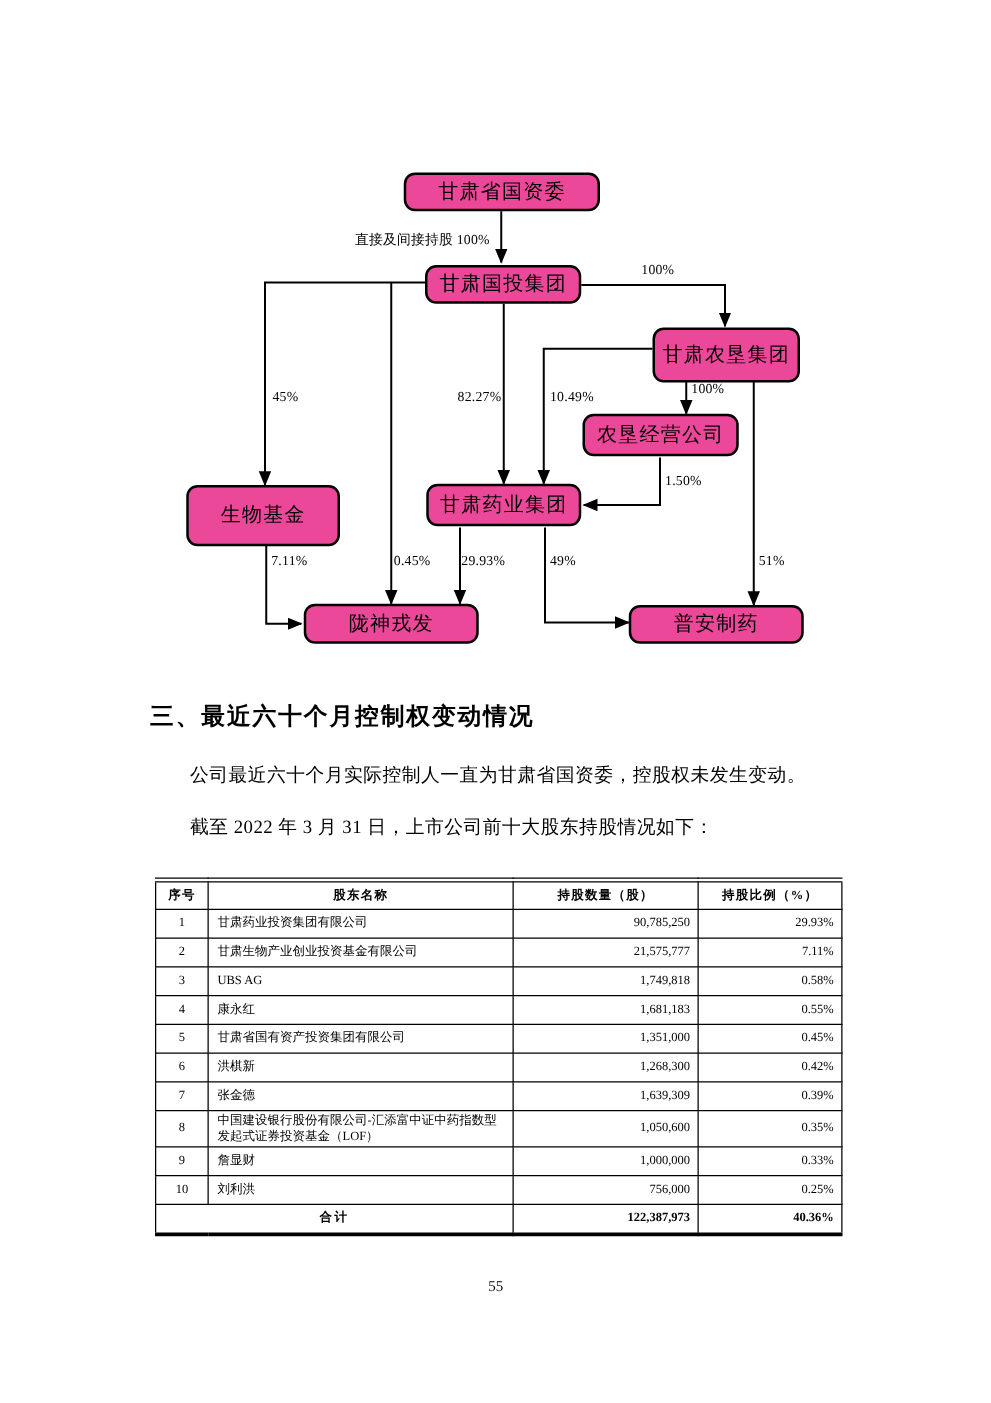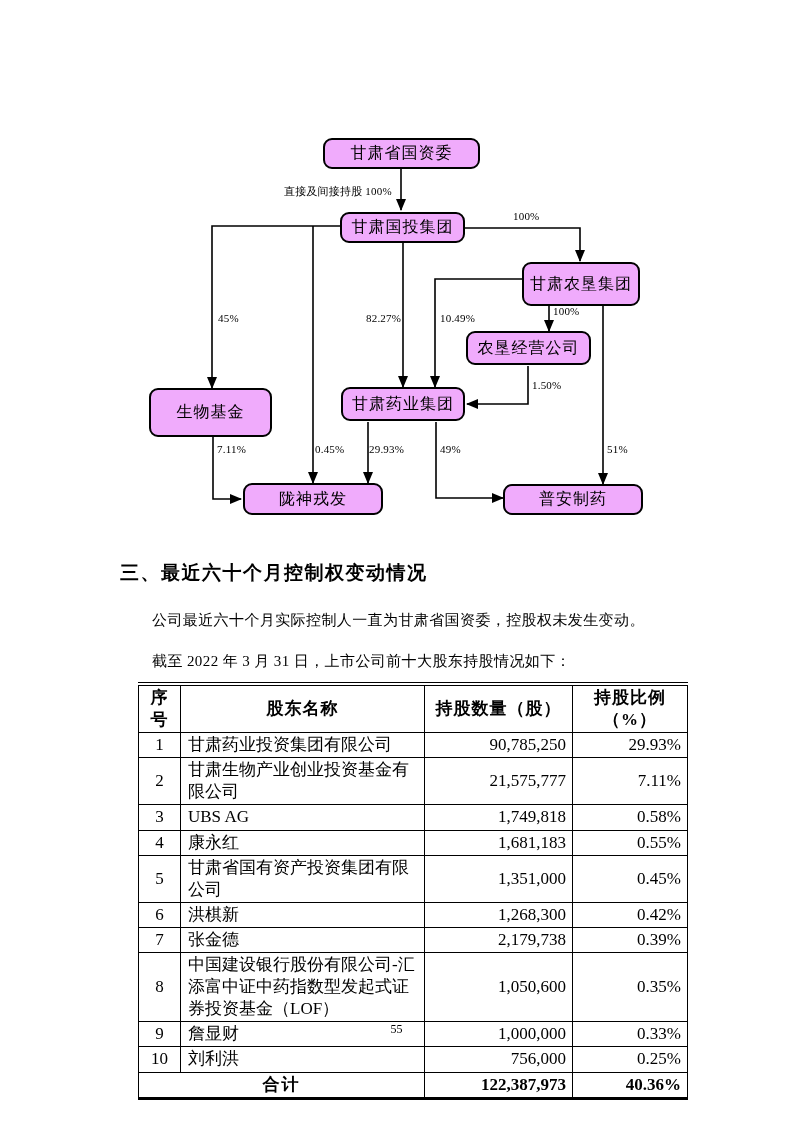--- a/index.html
+++ b/index.html
@@ -15,21 +15,21 @@
   }
 
   
   .diagram { position:absolute; left:0; top:0; width:793px; height:560px; }
   .edges { position:absolute; left:0; top:0; }
   .edge { stroke:#000; stroke-width:1.6; fill:none; }
   .node {
     position:absolute;
     border:2px solid #000;
     border-radius:9px;
-    background:#f0abfc;
+    background:#ec4899;
     display:flex; align-items:center; justify-content:center;
     font-size:16px; letter-spacing:1px; white-space:nowrap;
   }
   .edge-label {
     position:absolute; font-size:11px; white-space:nowrap; letter-spacing:0.2px;
   }
 
   
   .heading {
     position:absolute; left:120px; top:560px; margin:0;
@@ -37,26 +37,25 @@
     font-size:19px; font-weight:bold; letter-spacing:1.5px;
   }
   .para {
     position:absolute; margin:0; font-size:15px; letter-spacing:0.4px; white-space:nowrap;
   }
   .p1 { left:152px; top:611px; }
   .p2 { left:152px; top:652px; }
 
   
   .sh-table {
-    position:absolute; left:124px; top:682px; width:549px;
+    position:absolute; left:124px; top:702px; width:549px;
     border-collapse:collapse; table-layout:fixed;
-    font-size:17px;
+    font-size:10px;
     border-top:4px double #000;
     border-bottom:3px solid #000;
-    margin-left:14px;
   }
   .sh-table th, .sh-table td {
     border:1px solid #000;
     padding:1px 5px;
     height:23px;
     line-height:1.3;
   }
   .sh-table th { font-weight:bold; text-align:center; letter-spacing:1px; }
   .c-idx { text-align:center; }
   .c-name { text-align:left; padding-left:7px !important; }
@@ -170,21 +169,21 @@
       </tr>
       <tr>
         <td class="c-idx">6</td>
         <td class="c-name">洪棋新</td>
         <td class="c-num">1,268,300</td>
         <td class="c-pct">0.42%</td>
       </tr>
       <tr>
         <td class="c-idx">7</td>
         <td class="c-name">张金德</td>
-        <td class="c-num">2,179,738</td>
+        <td class="c-num">1,639,309</td>
         <td class="c-pct">0.39%</td>
       </tr>
       <tr>
         <td class="c-idx">8</td>
         <td class="c-name">中国建设银行股份有限公司-汇添富中证中药指数型发起式证券投资基金（LOF）</td>
         <td class="c-num">1,050,600</td>
         <td class="c-pct">0.35%</td>
       </tr>
       <tr>
         <td class="c-idx">9</td>

